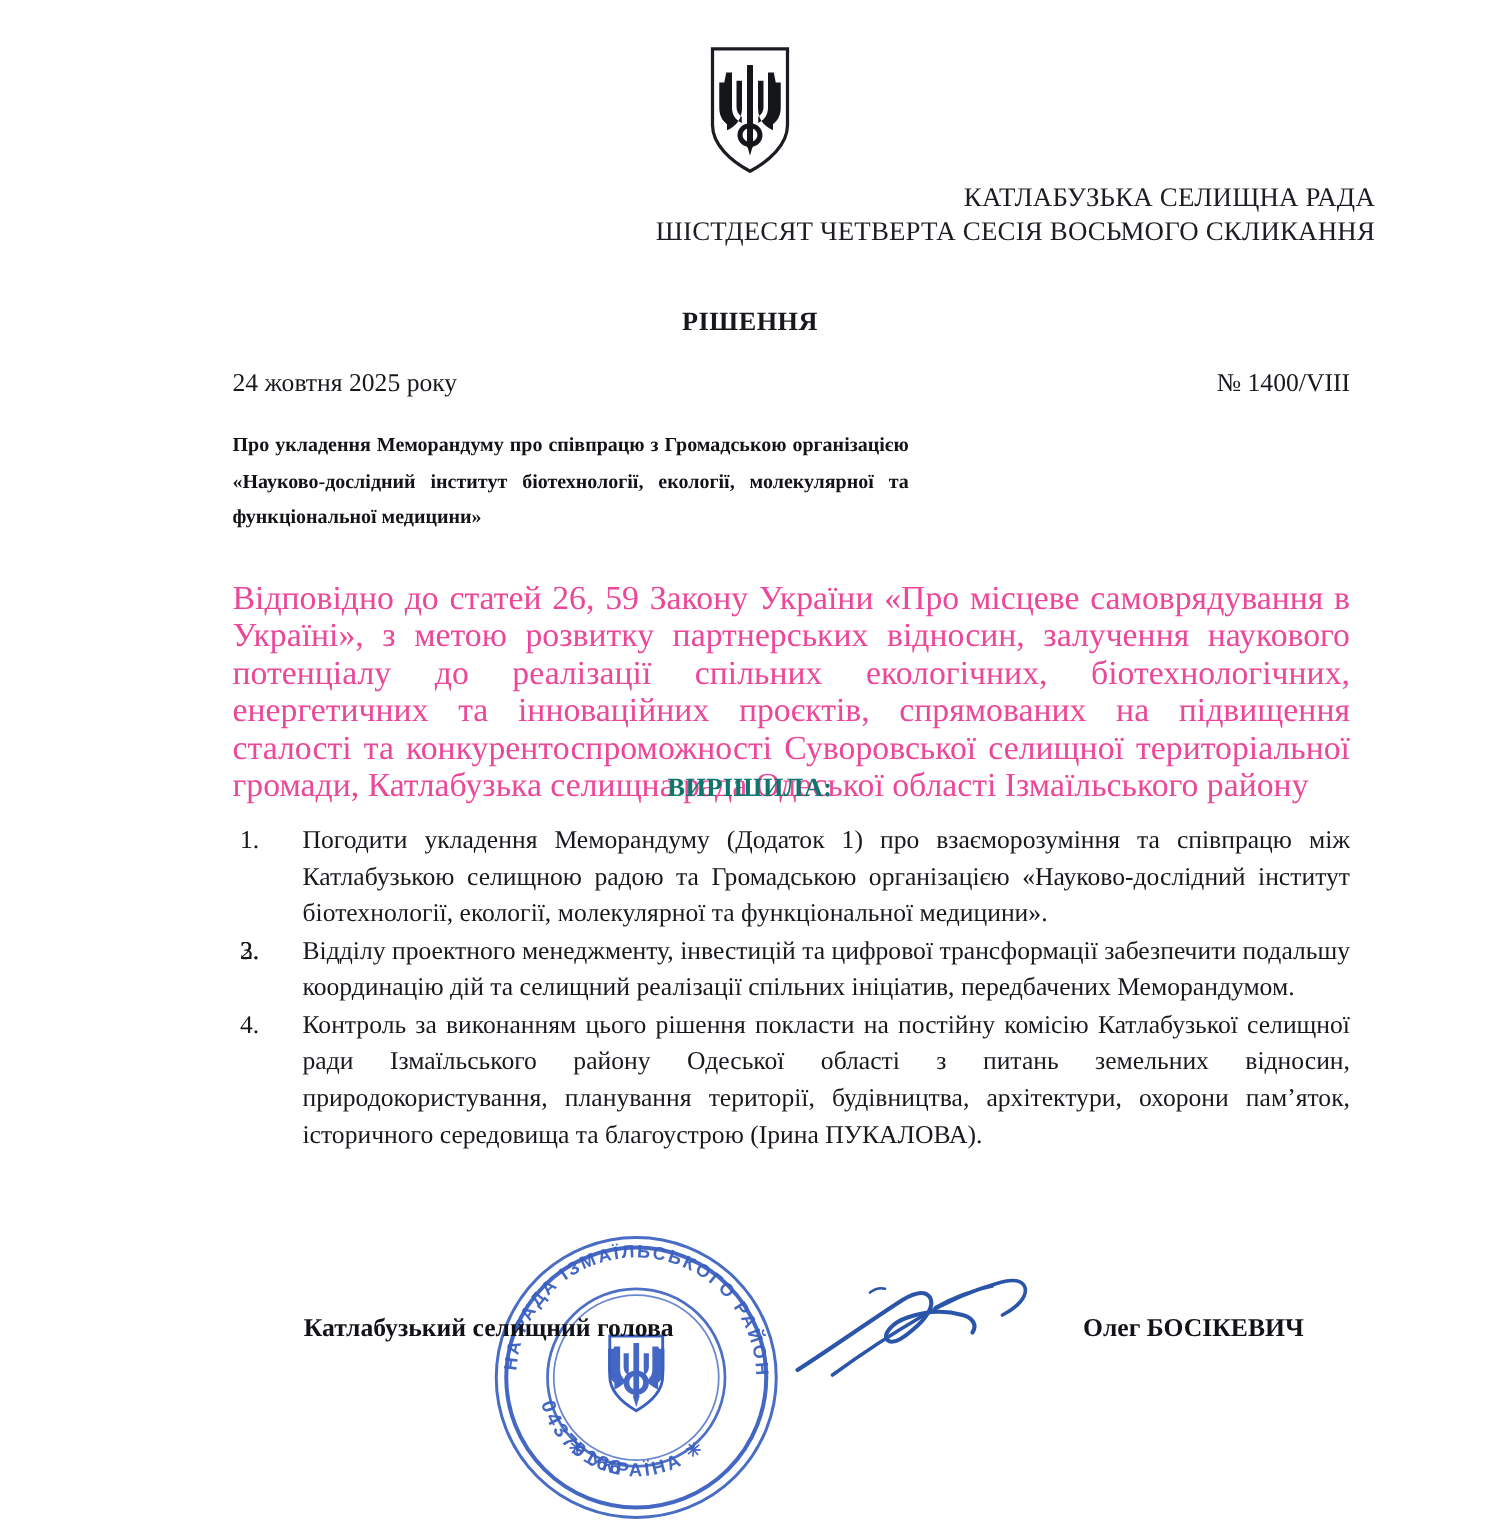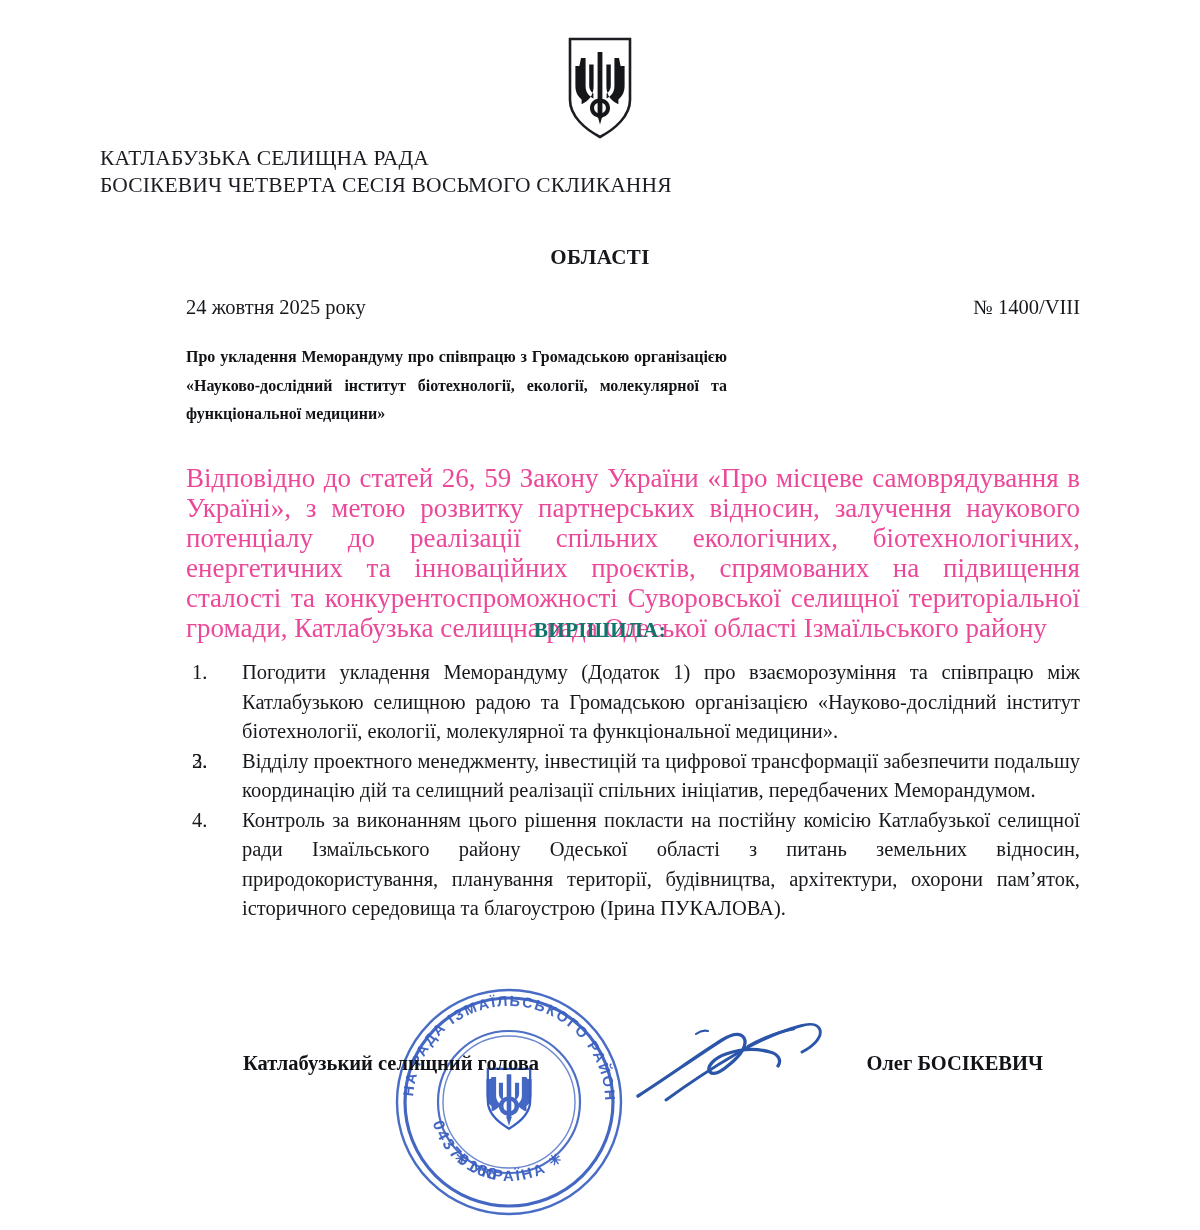--- a/index.html
+++ b/index.html
@@ -35,21 +35,21 @@
     height: 104px;
     display: block;
   }
 
   
   .header {
     position: absolute;
     top: 145px;
     left: 100px;
     width: 1000px;
-    text-align: left;
+    text-align: right;
   }
   .header-line {
     font-size: 21.5px;
     line-height: 27px;
     letter-spacing: 0.15px;
     color: #1b1d22;
     white-space: nowrap;
   }
 
   
@@ -195,24 +195,24 @@
         <path d="M14 22 L18.6 22 L18.6 50 C18.6 56 21.6 60 26.4 62.4 L26.4 57.4 C23.6 55.6 22.2 52.8 22.2 49.4 L22.2 28.5 L26.6 28.5 L26.6 50.5 C26.6 59 22.2 64.8 14.6 68.2 L14.6 63.4 C10.2 60 8.4 55.6 8.4 49.6 L8.4 30 L12.4 30 Z"></path>
         <path d="M52 22 L47.4 22 L47.4 50 C47.4 56 44.4 60 39.6 62.4 L39.6 57.4 C42.4 55.6 43.8 52.8 43.8 49.4 L43.8 28.5 L39.4 28.5 L39.4 50.5 C39.4 59 43.8 64.8 51.4 68.2 L51.4 63.4 C55.8 60 57.6 55.6 57.6 49.6 L57.6 30 L53.6 30 Z"></path>
         <path d="M33 62.5 C27.2 62.5 23 66.6 23 72 C23 77.4 27.2 81.5 33 81.5 C38.8 81.5 43 77.4 43 72 C43 66.6 38.8 62.5 33 62.5 Z M33 66.6 C36.4 66.6 38.9 68.9 38.9 72 C38.9 75.1 36.4 77.4 33 77.4 C29.6 77.4 27.1 75.1 27.1 72 C27.1 68.9 29.6 66.6 33 66.6 Z"></path>
         <path d="M30.6 80 L35.4 80 L33 88.5 Z"></path>
       </g>
     </svg>
   </div>
 
   <div class="header">
     <div class="header-line">КАТЛАБУЗЬКА СЕЛИЩНА РАДА</div>
-    <div class="header-line">БОСІКЕВИЧ ЧЕТВЕРТА СЕСІЯ ВОСЬМОГО СКЛИКАННЯ</div>
-  </div>
-
-  <div class="decision-word">ОБЛАСТІ</div>
+    <div class="header-line">ШІСТДЕСЯТ ЧЕТВЕРТА СЕСІЯ ВОСЬМОГО СКЛИКАННЯ</div>
+  </div>
+
+  <div class="decision-word">РІШЕННЯ</div>
 
   <div class="meta-row">
     <div>24 жовтня 2025 року</div>
     <div>№ 1400/VIII</div>
   </div>
 
   <div class="subject">Про укладення Меморандуму про співпрацю з Громадською організацією «Науково-дослідний інститут біотехнології, екології, молекулярної та функціональної медицини»</div>
 
   <div class="preamble">Відповідно до статей 26, 59 Закону України «Про місцеве самоврядування в Україні», з метою розвитку партнерських відносин, залучення наукового потенціалу до реалізації спільних екологічних, біотехнологічних, енергетичних та інноваційних проєктів, спрямованих на підвищення сталості та конкурентоспроможності Суворовської селищної територіальної громади, Катлабузька селищна рада Одеської області Ізмаїльського району</div>
 

